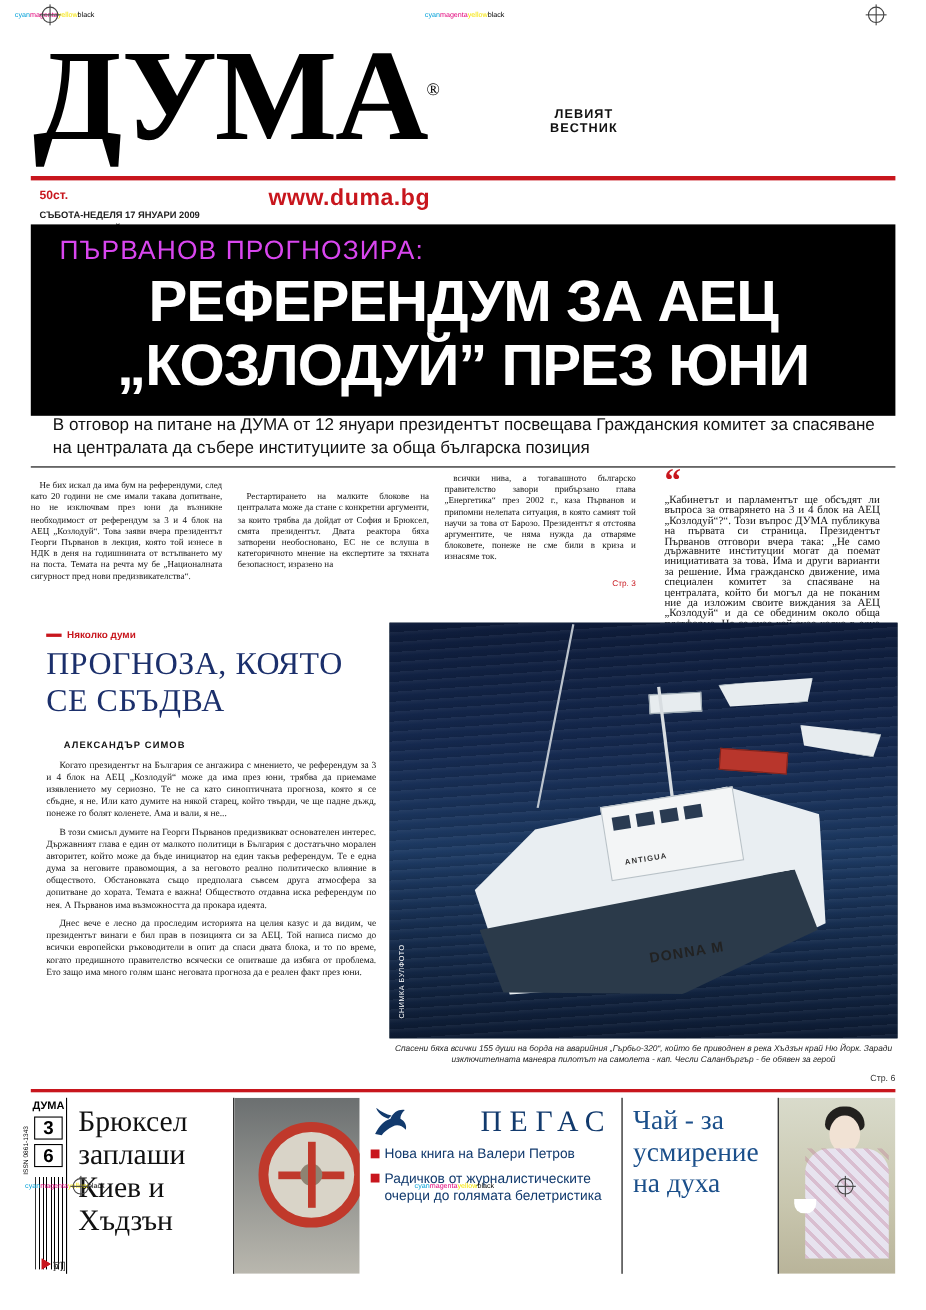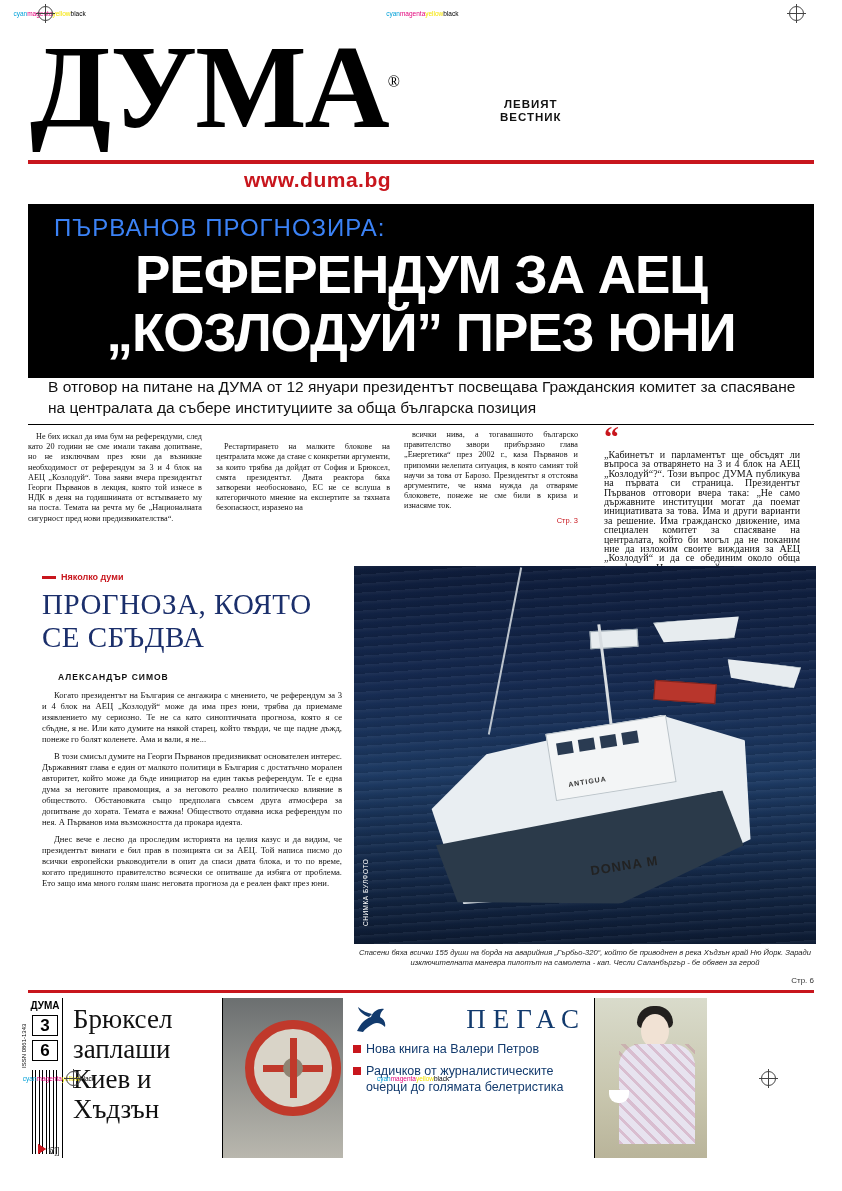--- a/index.html
+++ b/index.html
@@ -55,34 +55,34 @@
   
   .redrule{position:absolute;left:28px;right:28px;top:160px;height:4px;background:#c8161d;}
   .priceblock{position:absolute;left:36px;top:166px;width:190px;}
   .price{font-family:"Liberation Sans",sans-serif;font-weight:bold;font-size:19px;color:#c8161d;line-height:19px;}
   .price span{font-size:11px;}
   .dateline{font-family:"Liberation Sans",sans-serif;font-size:8.5px;color:#222;line-height:11px;margin-top:2px;font-weight:bold;}
   .site{position:absolute;left:244px;top:168px;font-family:"Liberation Sans",sans-serif;font-weight:bold;font-size:21px;color:#c8161d;letter-spacing:0.5px;}
 
   
   .headblock{position:absolute;left:28px;right:28px;top:204px;background:#000;color:#fff;padding:8px 14px 16px 14px;box-sizing:border-box;}
-  .kicker{font-family:"Liberation Sans",sans-serif;font-size:24px;color:#3b82f6;letter-spacing:1px;margin:2px 0 4px 12px;}
+  .kicker{font-family:"Liberation Sans",sans-serif;font-size:24px;color:#d946ef;letter-spacing:1px;margin:2px 0 4px 12px;}
   .bighead{font-family:"Liberation Sans",sans-serif;font-weight:bold;font-size:53px;line-height:58px;letter-spacing:-1px;text-align:center;color:#fff;}
 
   
   .deck{position:absolute;left:48px;right:38px;top:376px;font-family:"Liberation Sans",sans-serif;font-size:15.5px;line-height:21px;color:#111;text-align:left;}
 
   
   .thinrule{position:absolute;left:28px;right:28px;top:424px;height:1px;background:#000;}
 
   
   .topcols{position:absolute;left:28px;top:430px;width:560px;display:flex;gap:14px;align-items:center;}
   .topcols .col{width:174px;font-size:8.2px;line-height:10.2px;text-align:justify;color:#111;}
   .topcols .col p{margin:0 0 0 0;text-indent:8px;}
-  .pgref{margin-top:4px;text-align:right;font-family:"Liberation Sans",sans-serif;font-size:7.5px;color:#c8161d;}
+  .pgref{margin-top:14px;text-align:right;font-family:"Liberation Sans",sans-serif;font-size:7.5px;color:#c8161d;}
 
   
   .quotebox{position:absolute;left:604px;top:428px;width:212px;}
   .quotebox .qmark{font-family:"Liberation Serif",serif;font-weight:bold;font-size:30px;color:#c8161d;line-height:18px;}
   .quotebox .qmark.end{text-align:right;}
   .quotebox p{margin:4px 16px 0 0;font-size:10px;line-height:9.4px;text-align:justify;color:#111;}
 
   
   .edlabel{position:absolute;left:42px;top:572px;font-family:Liberation Sans, sans-serif;font-size:9px;font-weight:bold;color:#c8161d;}
   .edlabel:before{content:"";display:inline-block;width:14px;height:3px;background:#c8161d;margin-right:5px;vertical-align:middle;}
@@ -179,20 +179,25 @@
     <div class="duma-logo"><span>ДУМА</span><span class="duma-reg">®</span></div>
     <div class="duma-sub">
       <div>ЛЕВИЯТ</div>
       <div>ВЕСТНИК</div>
     </div>
   </div>
 
 
   <div class="redrule"></div>
 
+  <div class="priceblock">
+    <div class="price"><span>50</span><span>ст.</span></div>
+    <div class="dateline">СЪБОТА-НЕДЕЛЯ  17 ЯНУАРИ 2009</div>
+    <div class="dateline">ГОДИНА  19 БРОЙ 12 (5222)</div>
+  </div>
   <div class="site">www.duma.bg</div>
 
   <div class="headblock">
     <div class="kicker">ПЪРВАНОВ ПРОГНОЗИРА:</div>
     <div class="bighead">РЕФЕРЕНДУМ ЗА АЕЦ</div>
     <div class="bighead">„КОЗЛОДУЙ” ПРЕЗ ЮНИ</div>
   </div>
 
   <div class="deck">В отговор на питане на ДУМА от 12 януари президентът посвещава Гражданския комитет за спасяване на централата да събере институциите за обща българска позиция</div>
   <div class="thinrule"></div>
@@ -287,20 +292,26 @@
         <div class="sqr"></div>
         <div>Нова книга на Валери Петров</div>
       </div>
       <div class="pegas-bullet">
         <div class="sqr"></div>
         <div>Радичков от журналистическите очерци до голямата белетристика</div>
       </div>
       <div class="brow"><span class="arrow"></span> <span>V]]</span></div>
     </div>
 
+    <div class="bcell b-tea">
+      <div class="t">Чай - за</div>
+      <div class="t">усмирение</div>
+      <div class="t">на духа</div>
+      <div class="brow"><span class="arrow"></span> <span>]</span></div>
+    </div>
 
     <div class="bcell b-tea-photo">
       <div class="geisha">
         <div class="hair"></div>
         <div class="face"></div>
         <div class="body"></div>
         <div class="cup"></div>
       </div>
     </div>
 

